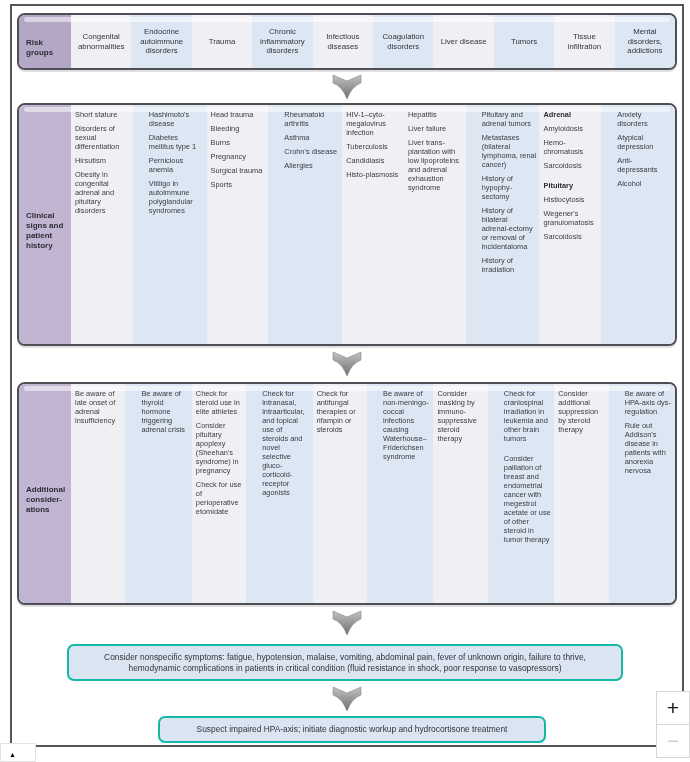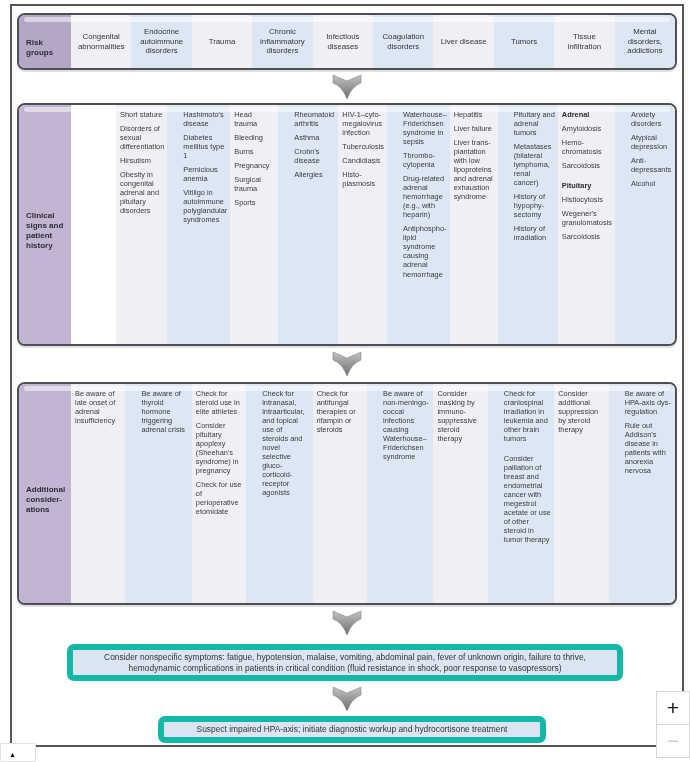--- a/index.html
+++ b/index.html
@@ -31,21 +31,21 @@
   .col-gray { background:#f0f0f4; }
   .col-blue { background:#dce7f3;padding-left:16px; }
   .hdr .col { display:flex; align-items:center; justify-content:center;
     text-align:center; font-size:7.8px; color:#33333a; padding:3px 2px; }
   .item { margin-top:5px; overflow-wrap:break-word; }
   .item:first-child { margin-top:0; }
   .item.bold { font-weight:bold; color:#2c2c34; }
   .item.gap { margin-top:11px; }
   .arrow { position:absolute; left:50%; transform:translateX(-50%); }
   .bluebox {
-    position:absolute; background:#dbe5f2; border:6px solid #14b8a6; border-radius:7px;
+    position:absolute; background:#dbe5f2; border:2px solid #14b8a6; border-radius:7px;
     font-size:8.4px; line-height:1.3; color:#33333a;
     display:flex; align-items:center; justify-content:center; text-align:center;
     padding:3px 8px;
   }
   .zoom-controls {
     position:absolute; right:0px; top:691px; width:34px; background:#fff;
   }
   .zoom-btn {
     width:34px; height:34px; background:#fff; border:1px solid #d6d6d6;
     display:flex; align-items:center; justify-content:center;
@@ -106,21 +106,21 @@
         <linearGradient id="ag1" x1="0" y1="0" x2="0" y2="1">
       <stop offset="0" stop-color="#c2c2c2"></stop>
           <stop offset="1" stop-color="#6e6e6e"></stop>
     </linearGradient>
       </defs>
     <path d="M5 2 L19 8 L33 2 L33 10 Q24 13 19 26 Q14 13 5 10 Z" fill="url(#ag1)" stroke="#8a8a8a" stroke-width="0.6"></path>
   </svg>
 
   <div class="panel" style="top:97px; height:243px;">
     <div class="label-cell row-label">Clinical signs and patient history</div>
-    <div style="display:flex; flex:1;margin-left:45px;" id="clinical-cols">
+    <div style="display:flex; flex:1;" id="clinical-cols">
         <div class="col col-gray">
           <div class="item">Short stature</div>
           <div class="item">Disorders of sexual differentiation</div>
           <div class="item">Hirsutism</div>
           <div class="item">Obesity in congenital adrenal and pituitary disorders</div>
         </div>
         <div class="col col-blue">
           <div class="item">Hashimoto's disease</div>
           <div class="item">Diabetes mellitus type 1</div>
           <div class="item">Pernicious anemia</div>
@@ -139,35 +139,30 @@
           <div class="item">Asthma</div>
           <div class="item">Crohn's disease</div>
           <div class="item">Allergies</div>
         </div>
         <div class="col col-gray">
           <div class="item">HIV-1–cyto-megalovirus infection</div>
           <div class="item">Tuberculosis</div>
           <div class="item">Candidiasis</div>
           <div class="item">Histo-plasmosis</div>
         </div>
-        <div class="col col-blue">
-          <div class="item">Waterhouse–Friderichsen syndrome in sepsis</div>
-          <div class="item">Thrombo-cytopenia</div>
-          <div class="item">Drug-related adrenal hemorrhage (e.g., with heparin)</div>
-          <div class="item">Antiphospho-lipid syndrome causing adrenal hemorrhage</div>
-        </div>
         <div class="col col-gray">
           <div class="item">Hepatitis</div>
           <div class="item">Liver failure</div>
           <div class="item">Liver trans-plantation with low lipoproteins and adrenal exhaustion syndrome</div>
         </div>
         <div class="col col-blue">
           <div class="item">Pituitary and adrenal tumors</div>
           <div class="item">Metastases (bilateral lymphoma, renal cancer)</div>
           <div class="item">History of hypophy-sectomy</div>
+          <div class="item">History of bilateral adrenal-ectomy or removal of incidentaloma</div>
           <div class="item">History of irradiation</div>
         </div>
         <div class="col col-gray">
           <div class="item bold">Adrenal</div>
           <div class="item">Amyloidosis</div>
           <div class="item">Hemo-chromatosis</div>
           <div class="item">Sarcoidosis</div>
           <div class="item bold gap">Pituitary</div>
           <div class="item">Histiocytosis</div>
           <div class="item">Wegener's granulomatosis</div>

